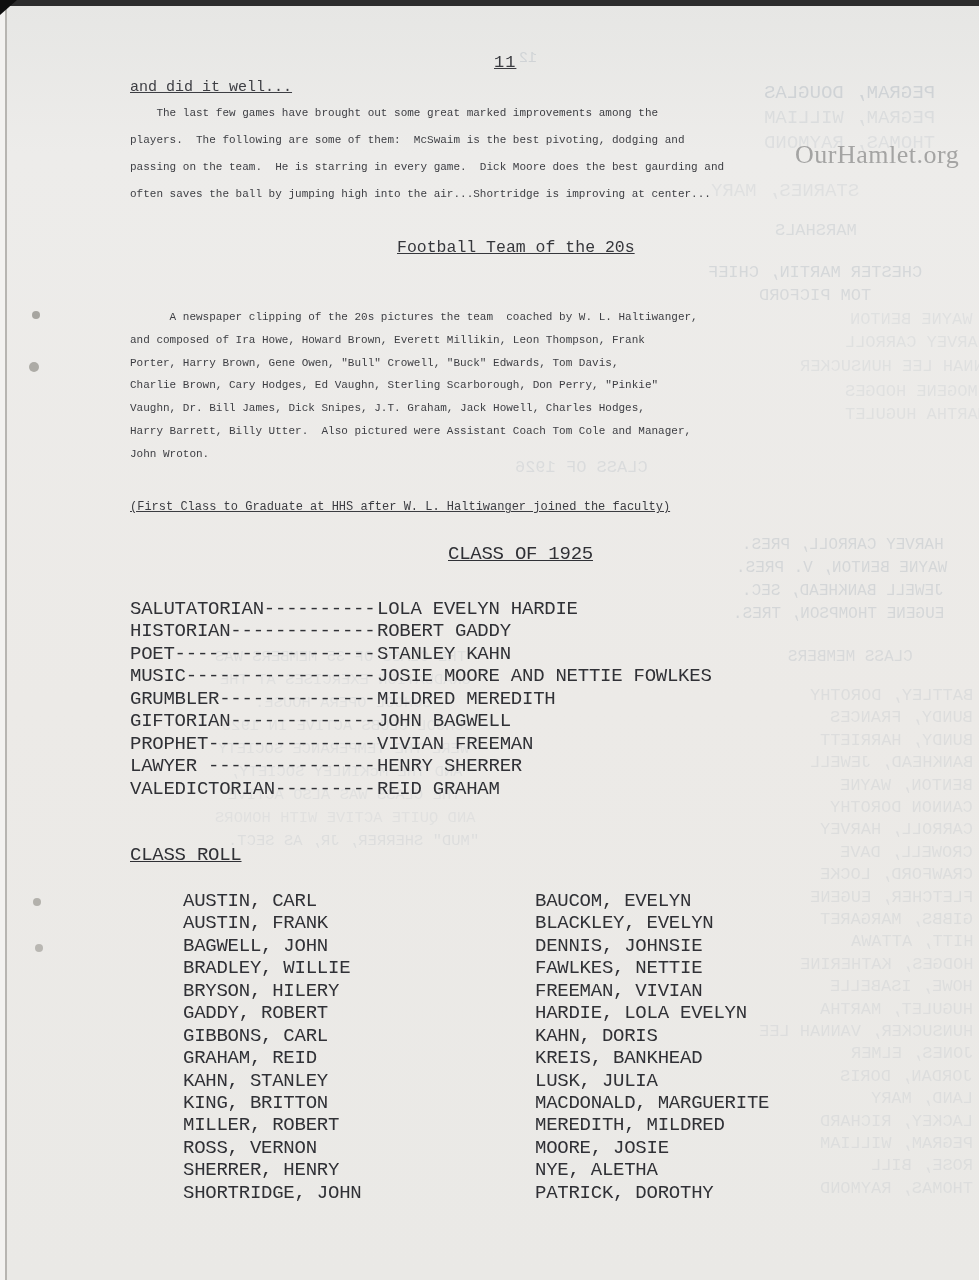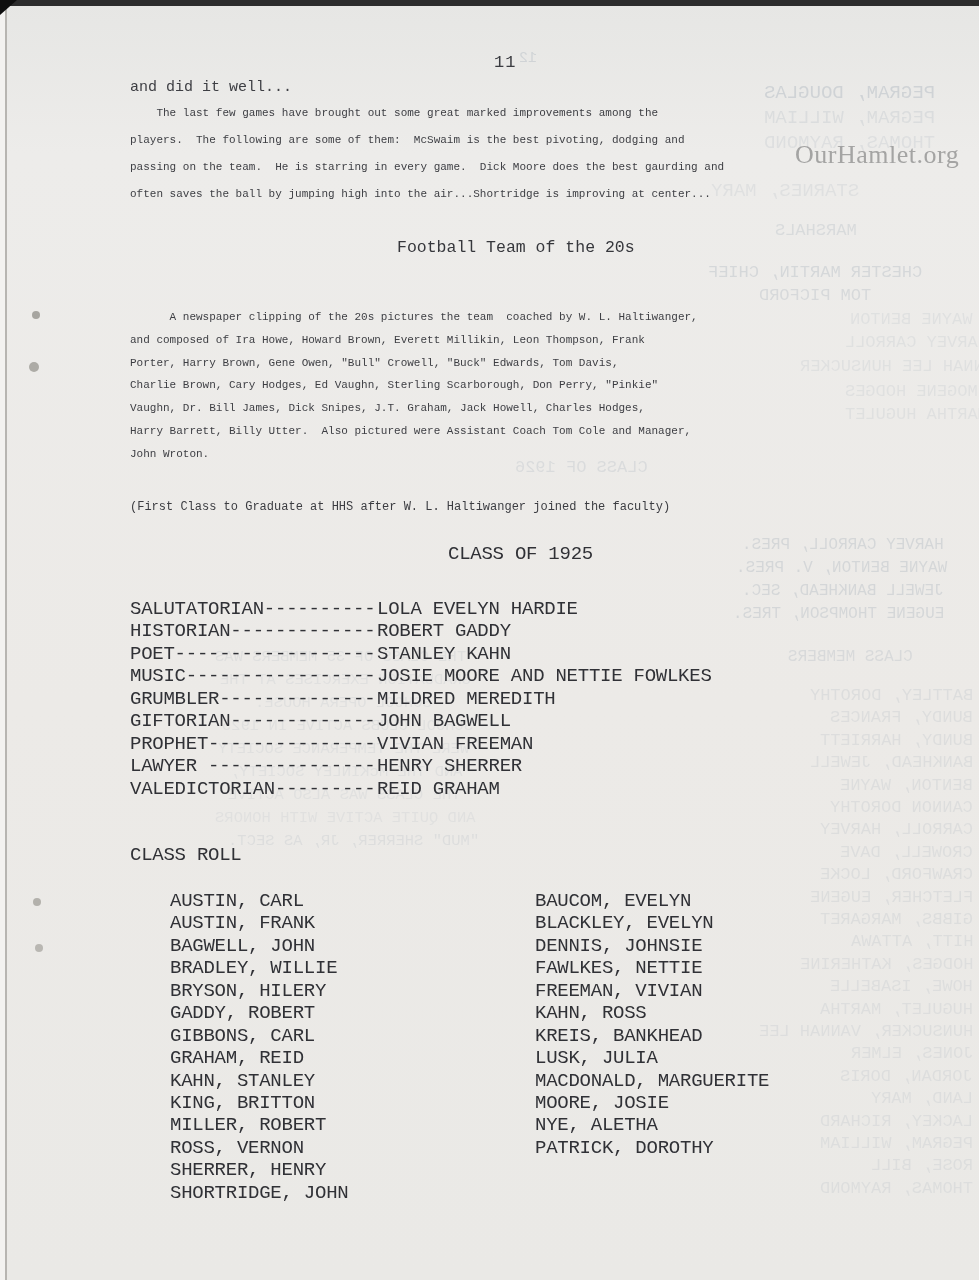--- a/index.html
+++ b/index.html
@@ -2,21 +2,21 @@
 <html><head>
 <meta charset="utf-8">
 <style>
   html,body{margin:0;padding:0;background:#cfcfcd;}
   .page{
     position:relative;width:979px;height:1280px;overflow:hidden;
     background:linear-gradient(180deg,#e6e6e4 0%,#edecea 12%,#eceae7 55%,#eae9e6 100%);
     font-family:"Liberation Mono","DejaVu Sans Mono",monospace;
     color:#35363b;
   }
-  .txt{position:absolute;white-space:pre;}
+  .txt{position:absolute;white-space:pre;text-decoration:underline;}
   .scan-top{position:absolute;top:0;left:0;right:0;height:6px;background:#2c2c2c;}
   .corner-tl{position:absolute;top:0;left:0;width:17px;height:15px;background:#0e0e0e;
     clip-path:polygon(0 0,100% 0,55% 45%,0 100%);}
   .edge-strip{position:absolute;top:4px;bottom:0;left:0;width:5px;background:#f3f2f0;}
   .edge-line{position:absolute;top:5px;bottom:0;left:5px;width:2px;background:#b7b5b1;}
   .pagenum{font-size:17px;letter-spacing:1px;color:#3a3b40;}
   .body-line{font-size:15px;color:#3d3e43;}
   .para{position:absolute;white-space:pre;font-size:11px;color:#3d3e43;}
   .para div{white-space:pre;}
   .p1 div{line-height:27px;}
@@ -128,21 +128,21 @@
       <div class="orow"><span class="opre">MUSIC-----------------</span><span>JOSIE MOORE AND NETTIE FOWLKES</span></div>
       <div class="orow"><span class="opre">GRUMBLER--------------</span><span>MILDRED MEREDITH</span></div>
       <div class="orow"><span class="opre">GIFTORIAN-------------</span><span>JOHN BAGWELL</span></div>
       <div class="orow"><span class="opre">PROPHET---------------</span><span>VIVIAN FREEMAN</span></div>
       <div class="orow"><span class="opre">LAWYER ---------------</span><span>HENRY SHERRER</span></div>
       <div class="orow"><span class="opre">VALEDICTORIAN---------</span><span>REID GRAHAM</span></div>
     </div>
 
   <div class="txt roll-label fore" style="left:130px;top:844px;">CLASS ROLL</div>
 
-  <div class="rollcol fore" style="left:170px;top:890px;">
+  <div class="rollcol fore" style="left:183px;top:890px;">
       <div>AUSTIN, CARL</div>
       <div>AUSTIN, FRANK</div>
       <div>BAGWELL, JOHN</div>
       <div>BRADLEY, WILLIE</div>
       <div>BRYSON, HILERY</div>
       <div>GADDY, ROBERT</div>
       <div>GIBBONS, CARL</div>
       <div>GRAHAM, REID</div>
       <div>KAHN, STANLEY</div>
       <div>KING, BRITTON</div>
@@ -150,22 +150,24 @@
       <div>ROSS, VERNON</div>
       <div>SHERRER, HENRY</div>
       <div>SHORTRIDGE, JOHN</div>
     </div>
   <div class="rollcol fore" style="left:535px;top:890px;">
       <div>BAUCOM, EVELYN</div>
       <div>BLACKLEY, EVELYN</div>
       <div>DENNIS, JOHNSIE</div>
       <div>FAWLKES, NETTIE</div>
       <div>FREEMAN, VIVIAN</div>
-      <div>KAHN, ROSS</div>
+      <div>HARDIE, LOLA EVELYN</div>
+      <div>KAHN, DORIS</div>
       <div>KREIS, BANKHEAD</div>
       <div>LUSK, JULIA</div>
       <div>MACDONALD, MARGUERITE</div>
+      <div>MEREDITH, MILDRED</div>
       <div>MOORE, JOSIE</div>
       <div>NYE, ALETHA</div>
       <div>PATRICK, DOROTHY</div>
     </div>
 
 </div>
 
 </body></html>

